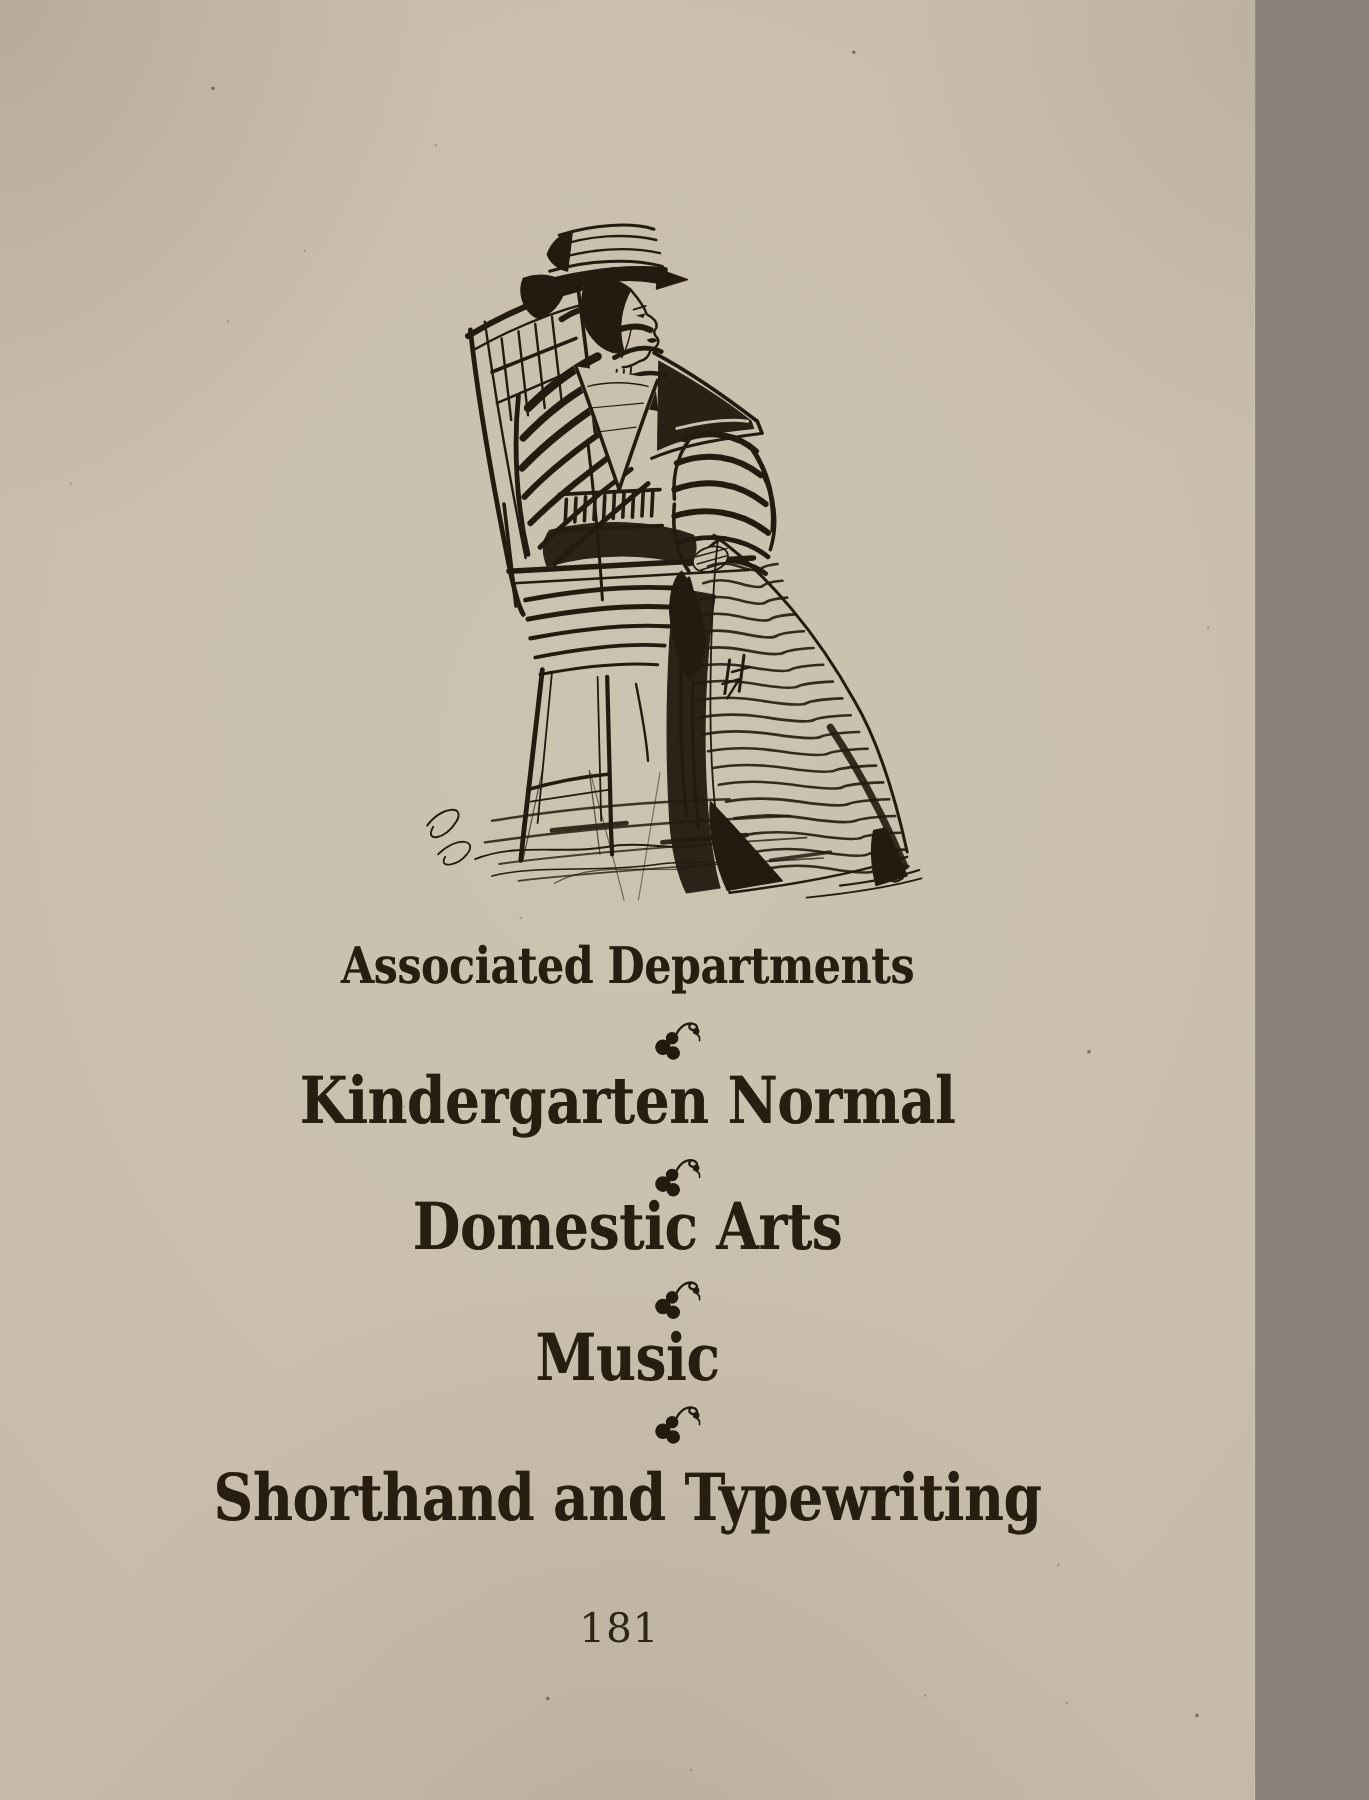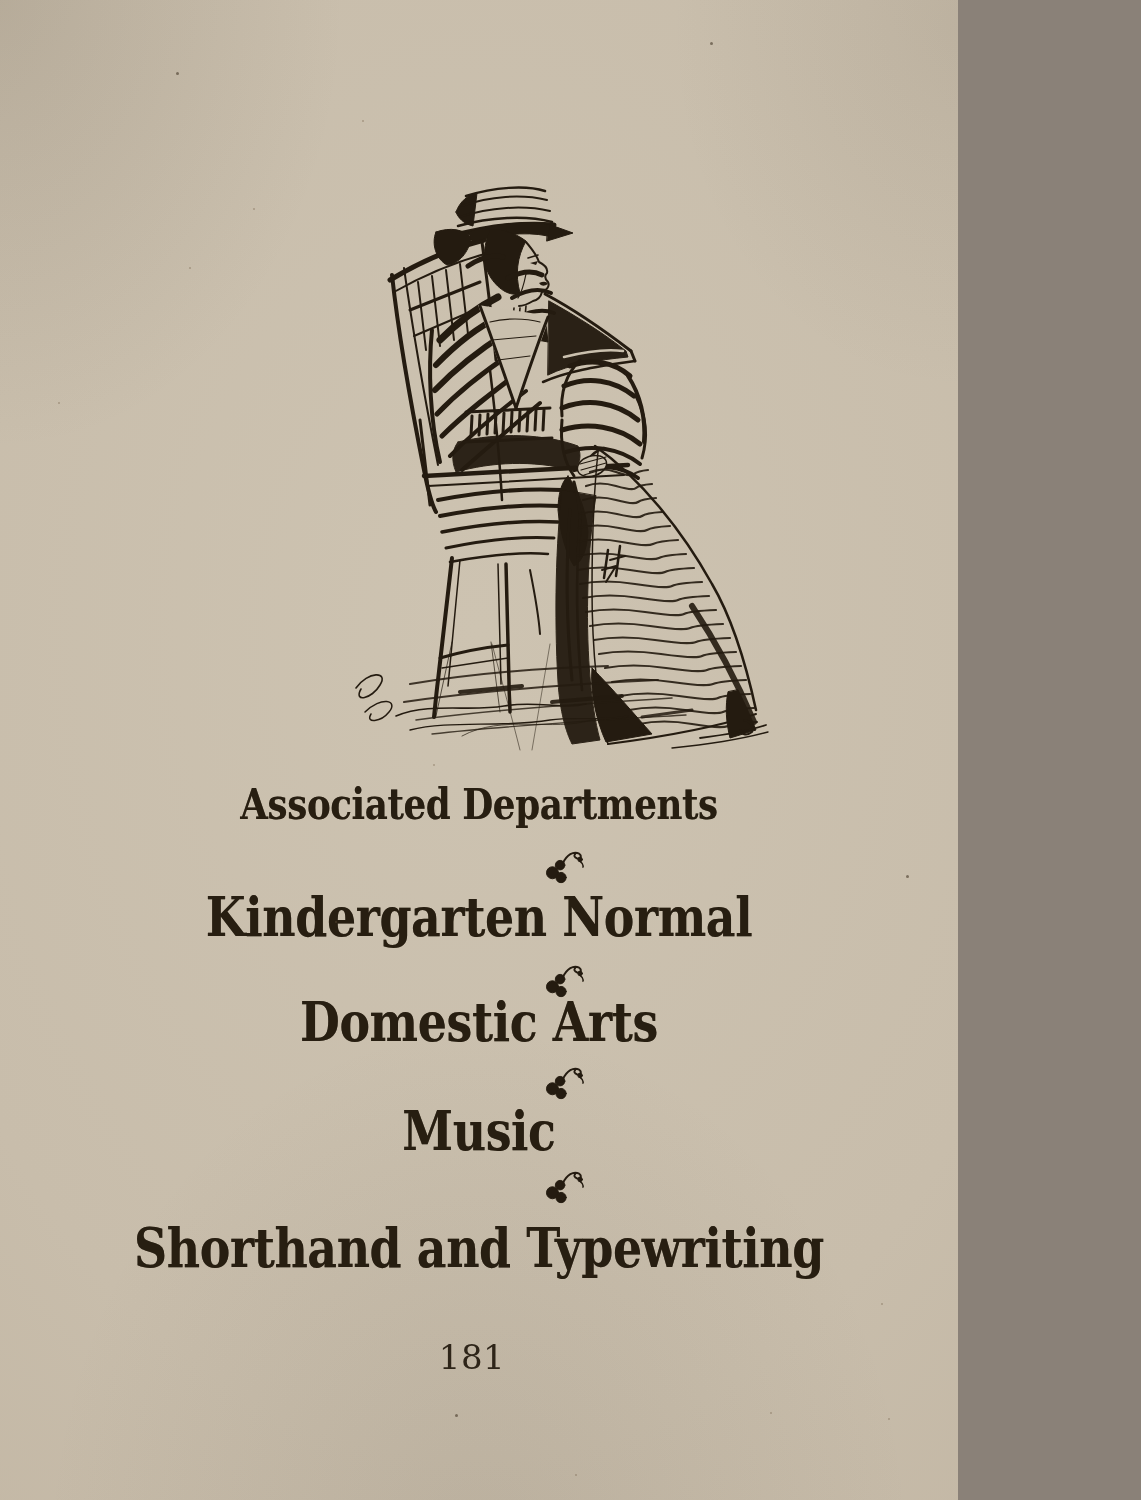--- a/index.html
+++ b/index.html
@@ -1,18 +1,18 @@
 <!DOCTYPE html>
 <html><head>
 <meta charset="utf-8">
 <style>
   html,body{margin:0;padding:0;background:#8a8178;}
   .page{
     position:relative;
-    width:958px;height:1500px;
+    width:1046px;height:1500px;
     overflow:hidden;
     background:
       radial-gradient(60% 50% at 0% 0%, rgba(96,86,70,.16), transparent 60%),
       radial-gradient(50% 40% at 100% 2%, rgba(96,86,70,.10), transparent 60%),
       radial-gradient(70% 55% at 50% 104%, rgba(96,86,70,.12), transparent 65%),
       radial-gradient(130% 115% at 50% 42%, #cdc3b1 0%, #c8bdab 48%, #c1b5a2 78%, #b2a591 100%);
     font-family:"DejaVu Serif", serif;
   }
   .illustration{position:absolute;left:340px;top:170px;width:460px;height:620px;}
   .bl{

